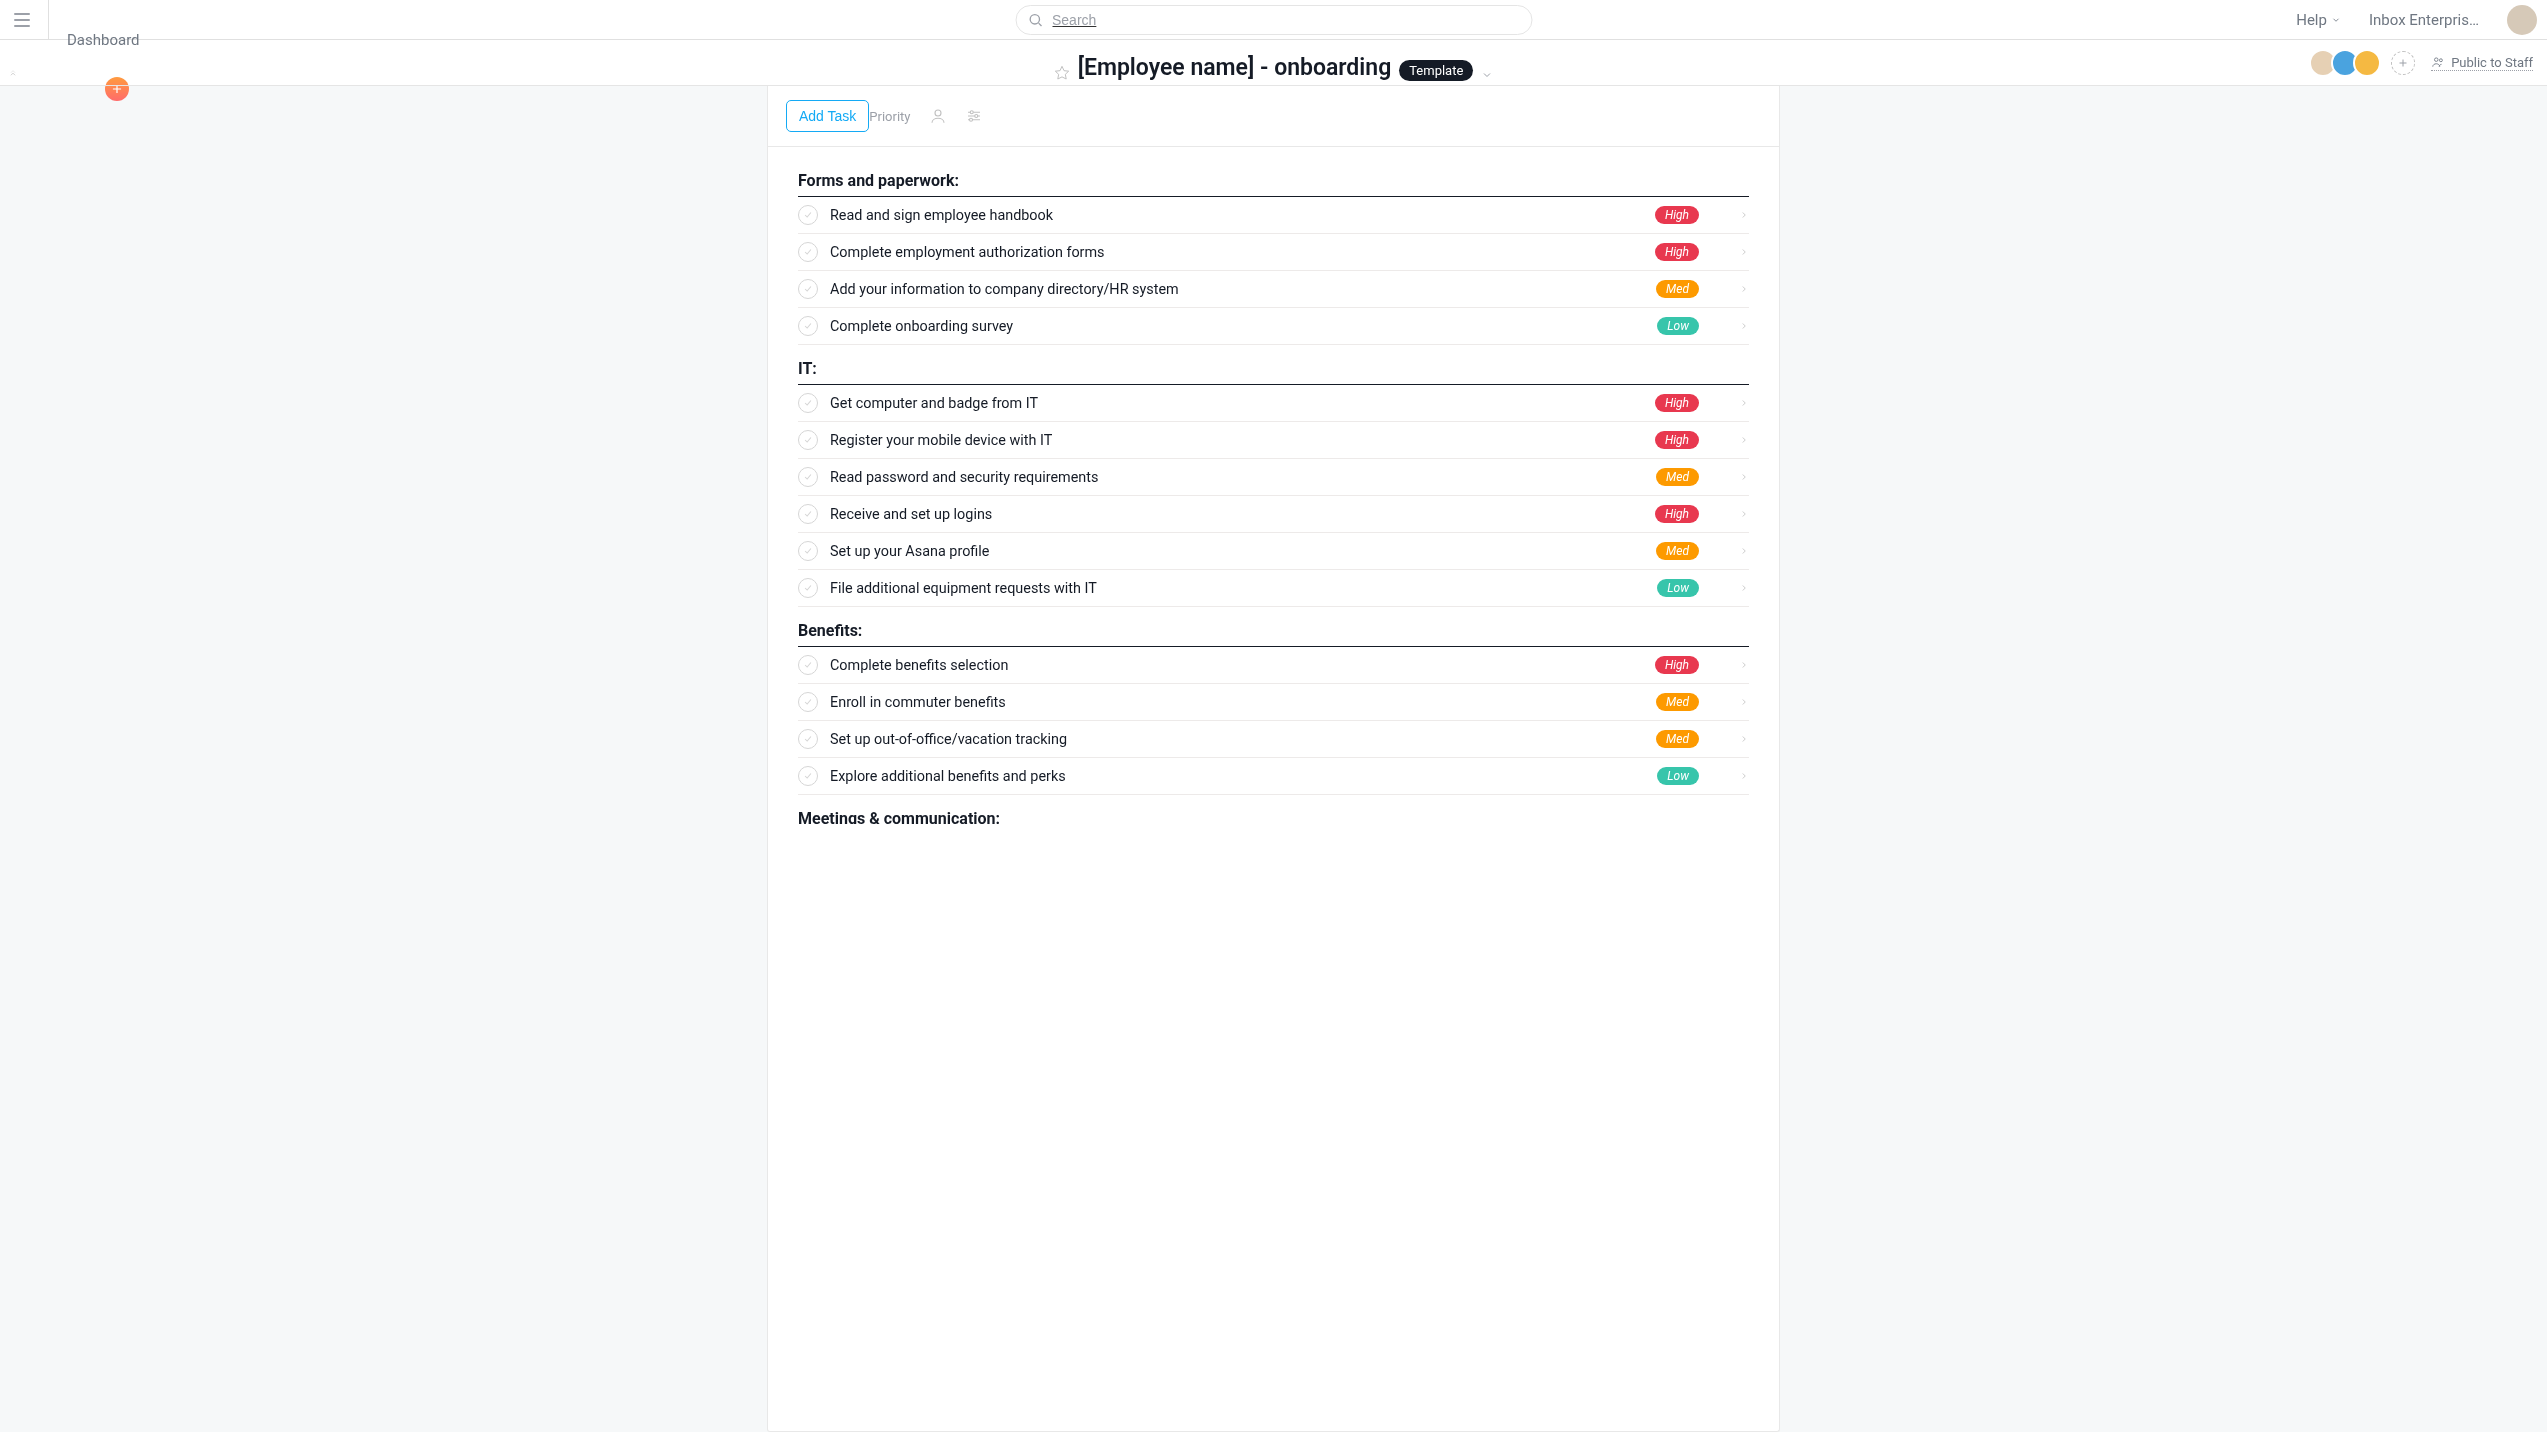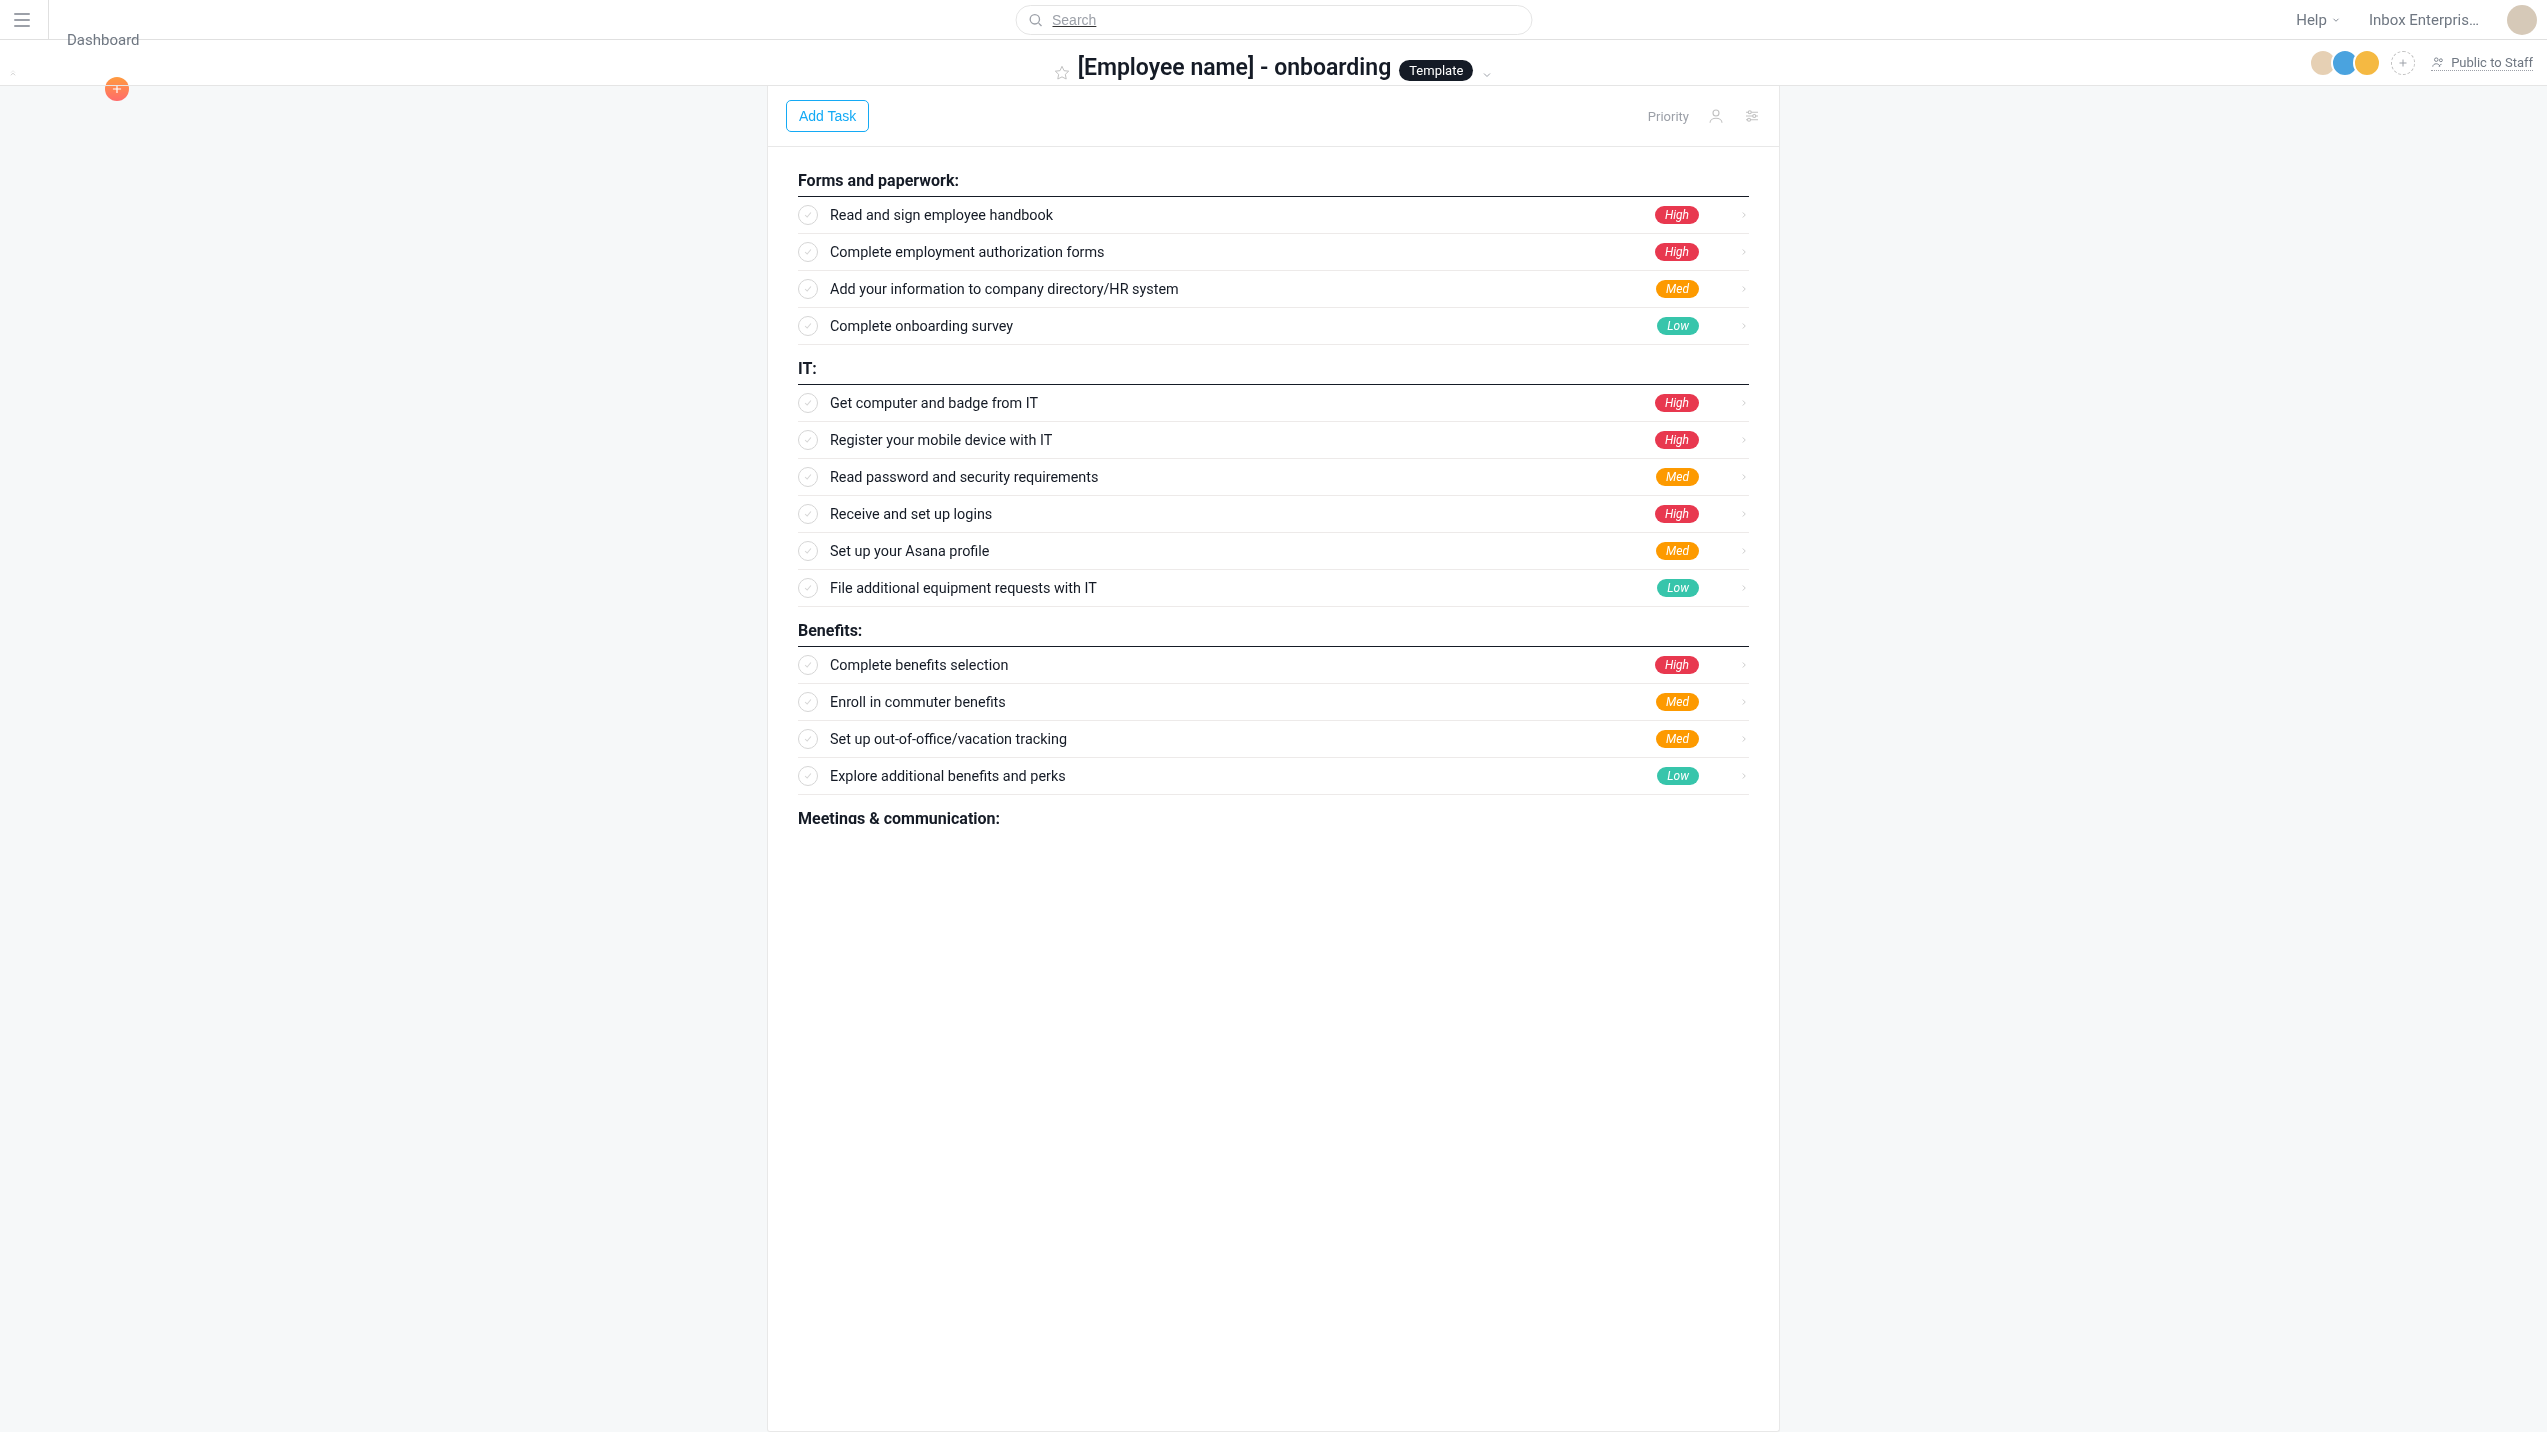--- a/index.html
+++ b/index.html
@@ -124,21 +124,21 @@
   }
   .panel {
     width: 1013px;
     background:#fff;
     border:1px solid #e8e8e8;
     border-top:none;
     border-radius: 0 0 3px 3px;
     margin-top:0;
   }
   .panel-header {
-    display:flex; align-items:center; justify-content:space-between;
+    display:flex; align-items:center; justify-content:flex-start;
     padding: 14px 18px;
     border-bottom:1px solid #e8e8e8;
   }
   .add-task-btn {
     border:1px solid #14aaf5; color:#14aaf5; background:#fff;
     font-size:14px; padding:7px 12px; border-radius:5px; cursor:pointer;
   }
   .panel-header-right { display:flex; align-items:center; gap:18px; }
   .priority-label { color:#9ca0a8; font-size:13px; }
   .header-icon { width:18px; height:18px; color:#c1c1c1; cursor:pointer; }

